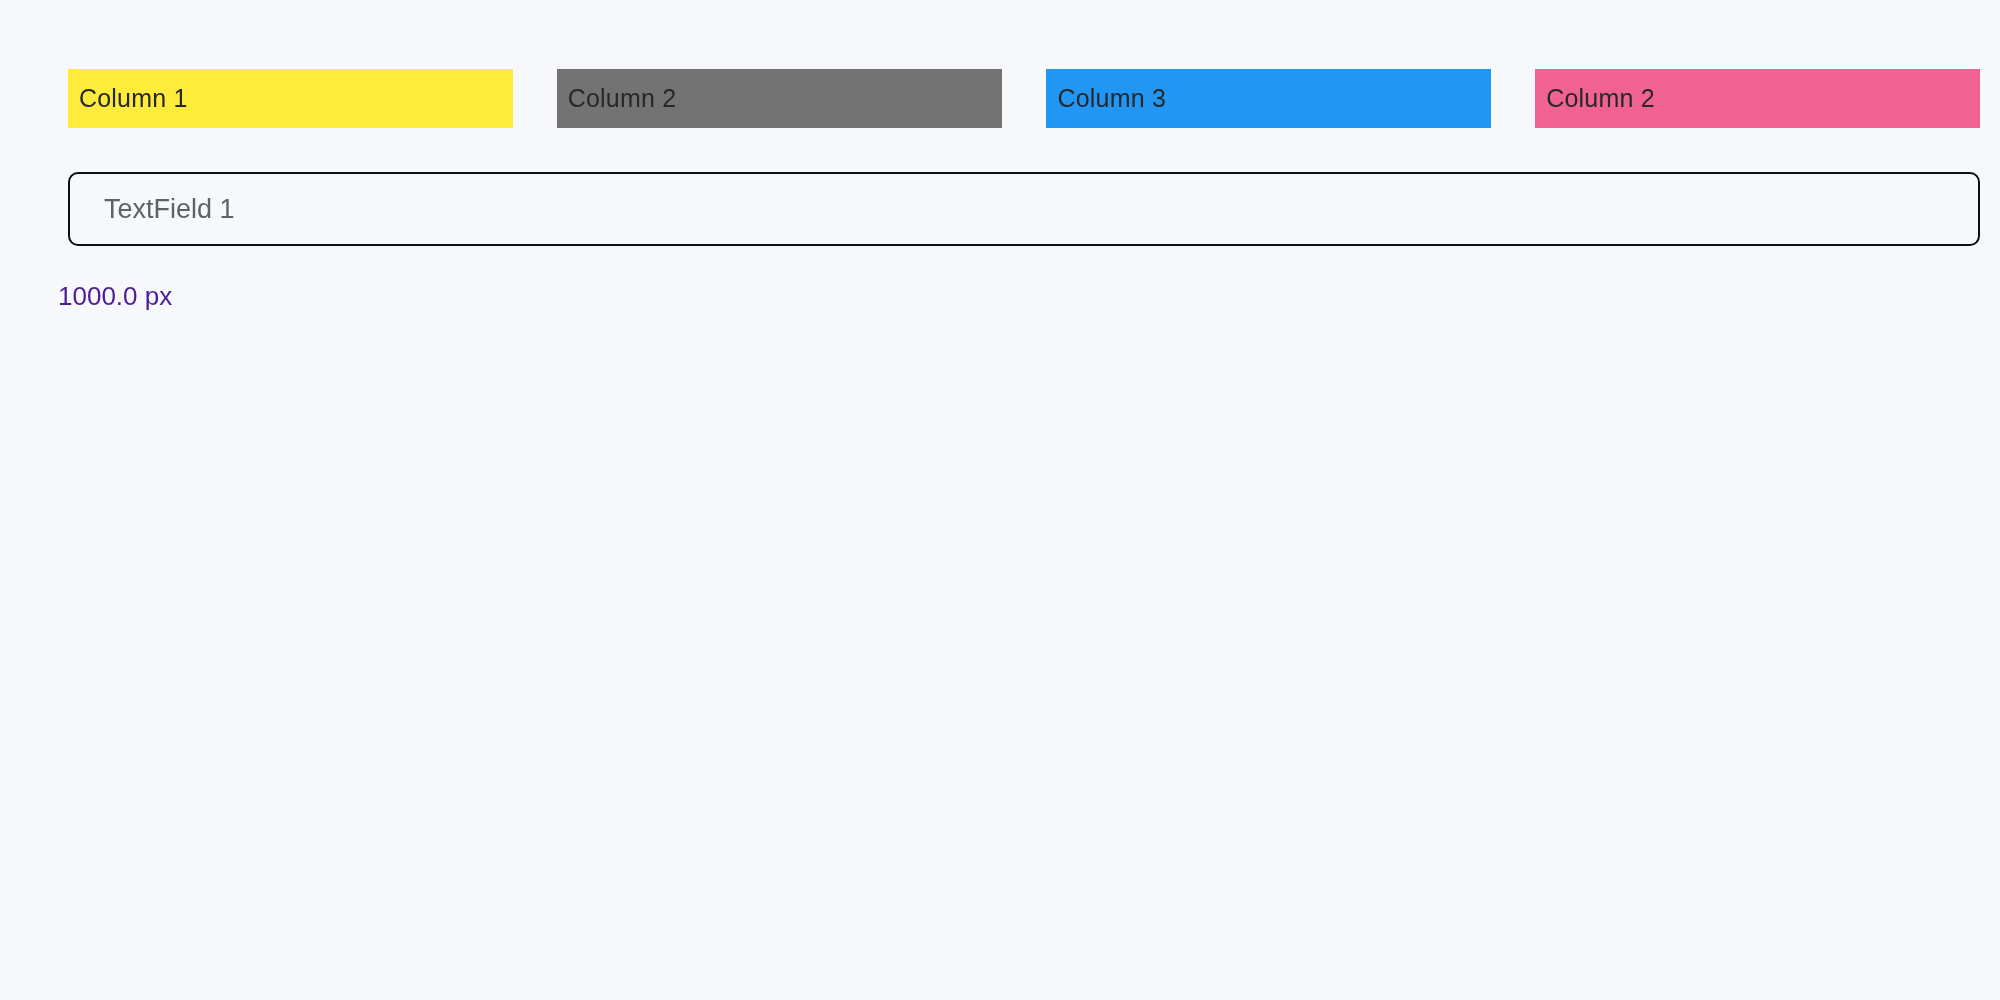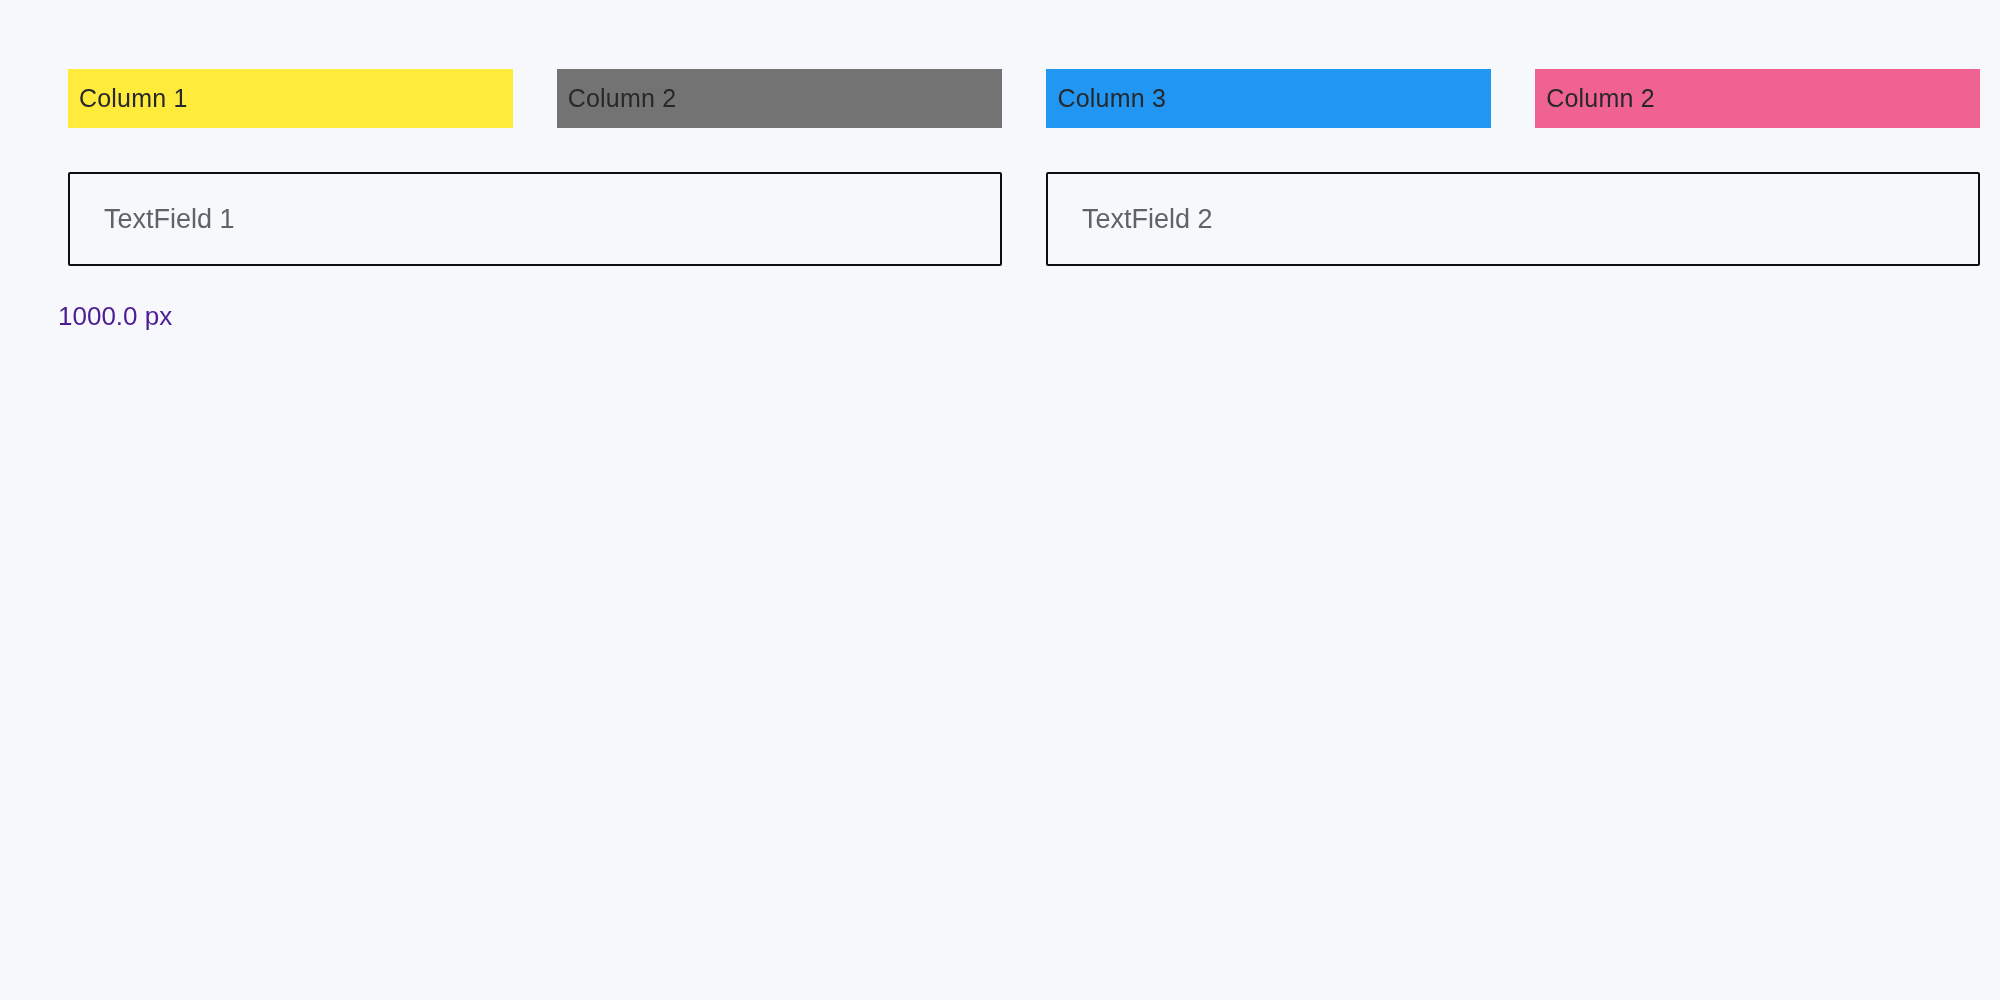--- a/index.html
+++ b/index.html
@@ -23,24 +23,24 @@
     color: #26282b;
     letter-spacing: 0.2px;
   }
   .fields-row {
     display: flex;
     gap: 20px;
     margin-top: 20px;
   }
   .textfield {
     flex: 1;
-    height: 94px;
+    height: 74px;
     background: transparent;
     border: 2.5px solid #0d0e10;
-    border-radius: 2px;
+    border-radius: 10px;
     padding: 0 20px 0 34px;
     font-family: "Liberation Sans", sans-serif;
     font-size: 27px;
     color: #26282b;
     outline: none;
   }
   .textfield::placeholder {
     color: #5f6368;
     opacity: 1;
   }
@@ -57,16 +57,15 @@
 
 <div class="header-row">
   <div class="column-header" style="background-color: rgb(255, 235, 59);">Column 1</div>
   <div class="column-header" style="background-color: #737373;">Column 2</div>
   <div class="column-header" style="background-color: rgb(33, 150, 243); padding-left: 12px;">Column 3</div>
   <div class="column-header" style="background-color: rgb(240, 98, 146);">Column 2</div>
 </div>
 
 <div class="fields-row">
   <input class="textfield" type="text" placeholder="TextField 1" style="">
-  <input class="textfield" type="text" placeholder="TextField 2" style="">
 </div>
 
 <div class="size-label">1000.0 px</div>
 
 </body></html>

